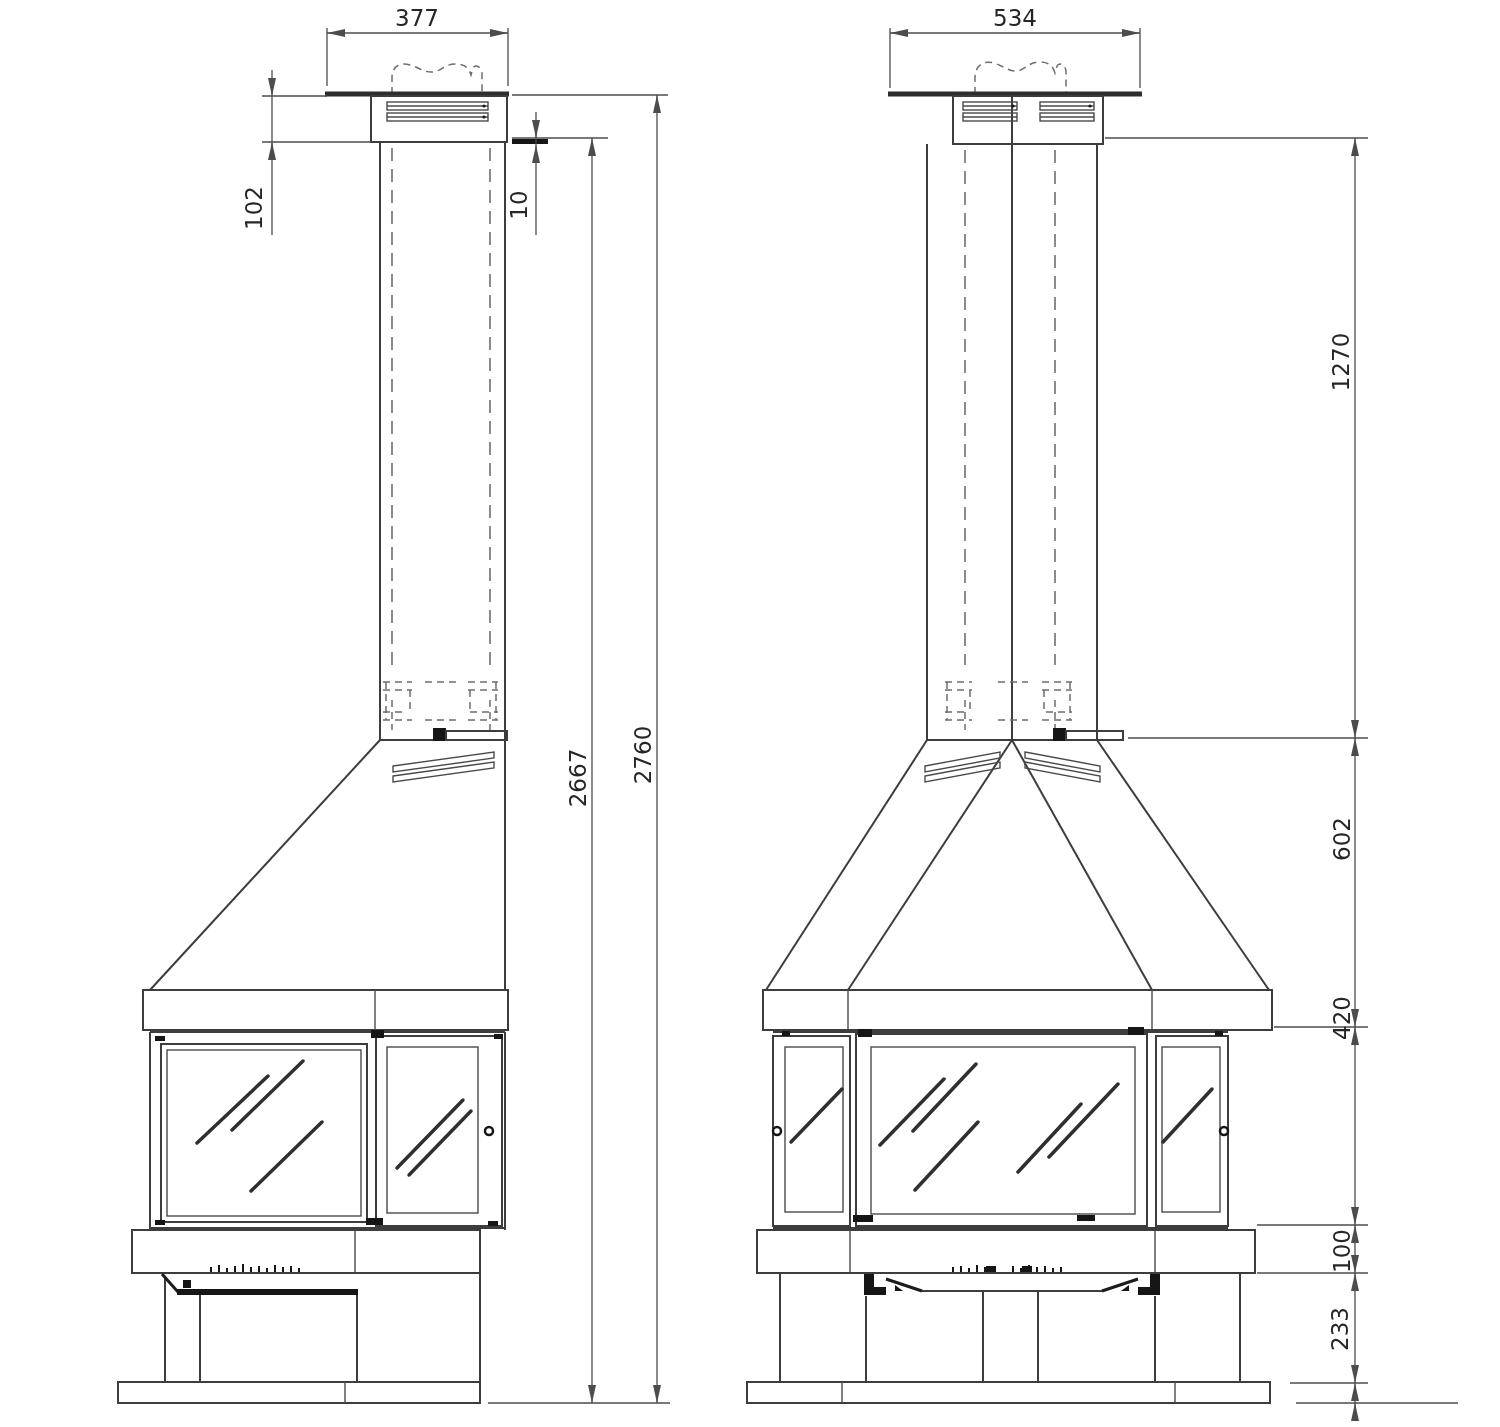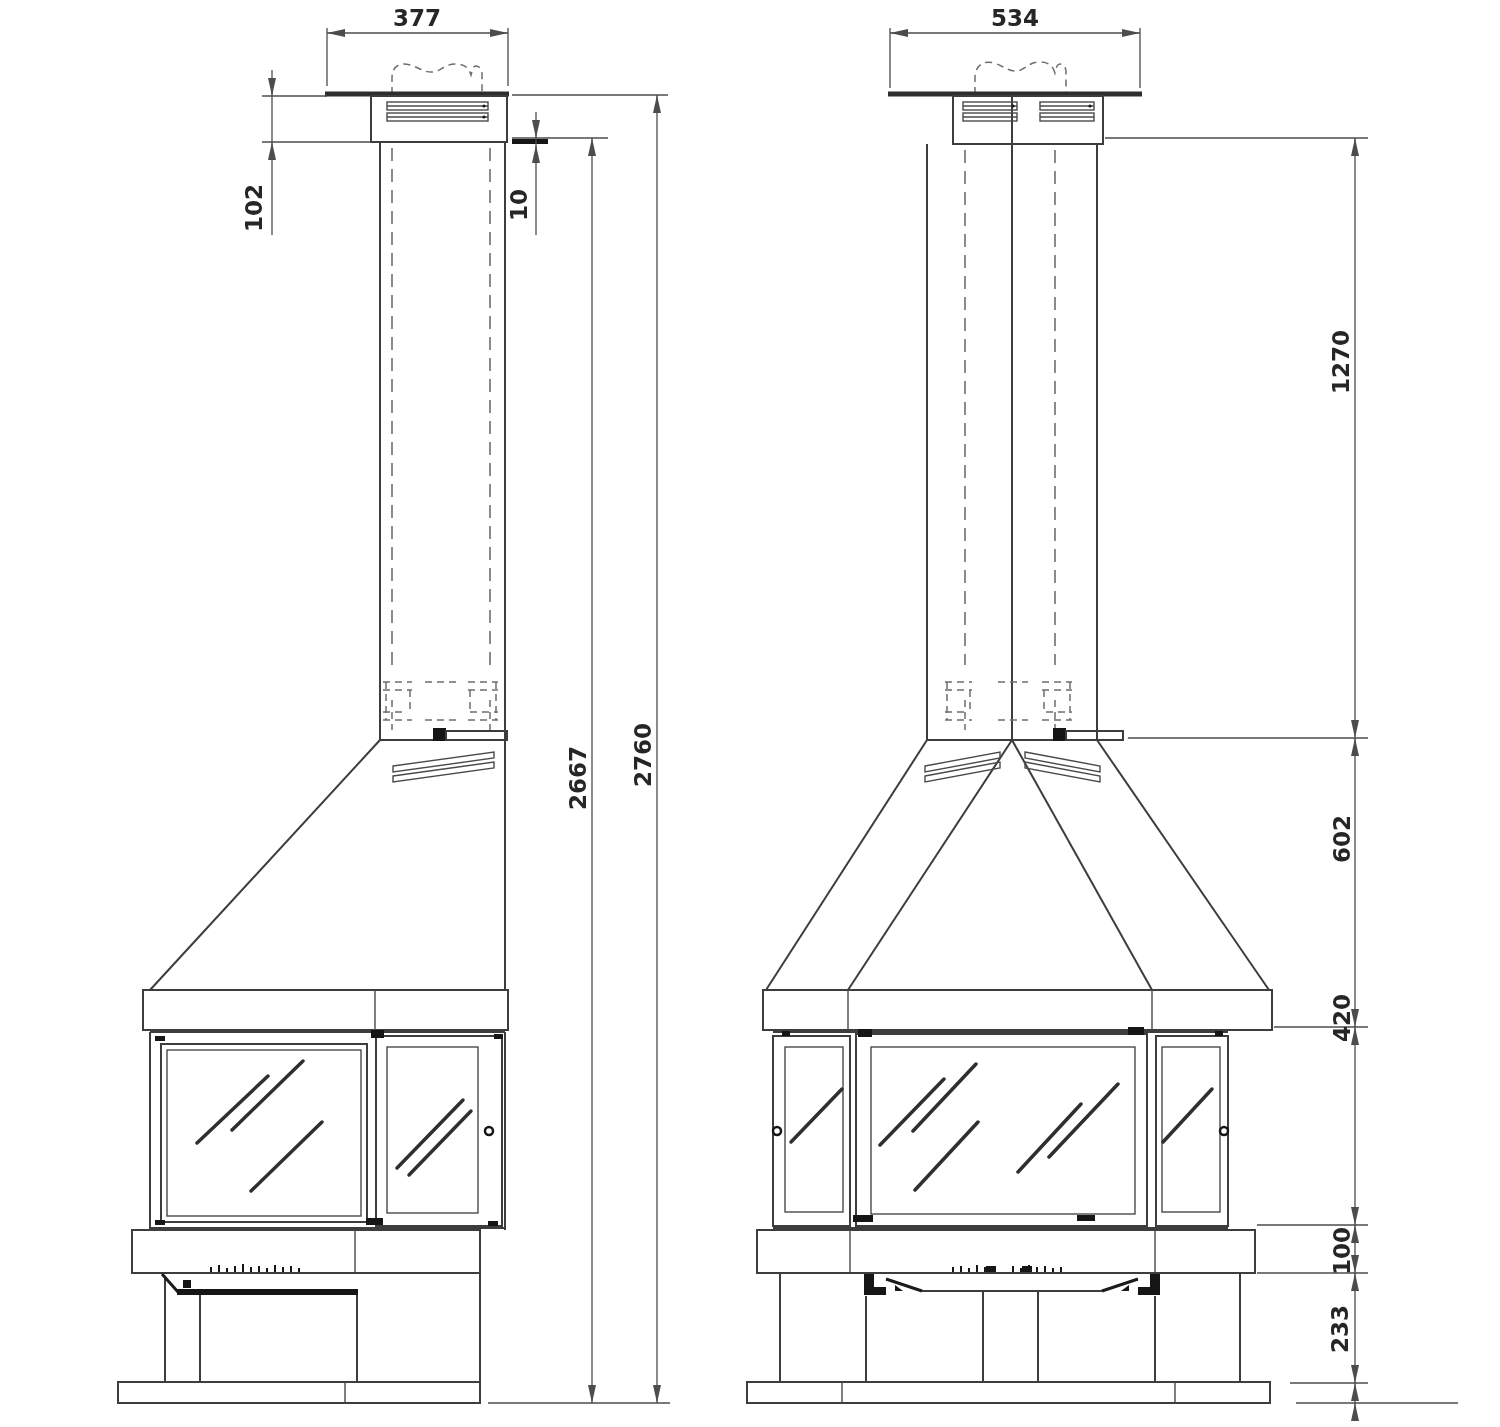--- a/index.html
+++ b/index.html
@@ -1,16 +1,16 @@
 <!DOCTYPE html>
 <html><head>
 <meta charset="utf-8">
 <style>
   html,body { margin:0; padding:0; background:#ffffff; }
-  .stage { width:1500px; height:1427px; position:relative; background:#ffffff;font-weight:bold; }
+  .stage { width:1500px; height:1427px; position:relative; background:#ffffff; }
   svg { display:block; }
   .ln   { stroke:#3d3d3d; stroke-width:2;   fill:none; }
   .lnt  { stroke:#4a4a4a; stroke-width:1.4; fill:none; }
   .lnk  { stroke:#1c1c1c; stroke-width:3;   fill:none; }
   .flange { stroke:#2e2e2e; stroke-width:5; fill:none; }
   .dash  { stroke:#6e6e6e; stroke-width:1.6; fill:none; stroke-dasharray:13 8; }
   .dashs { stroke:#6e6e6e; stroke-width:1.5; fill:none; stroke-dasharray:7 5; }
   .glass { stroke:#2f2f2f; stroke-width:3.5; fill:none; stroke-linecap:round; }
   .dim { stroke:#4c4c4c; stroke-width:1.3; fill:none; }
   .arr { fill:#4c4c4c; stroke:none; }

